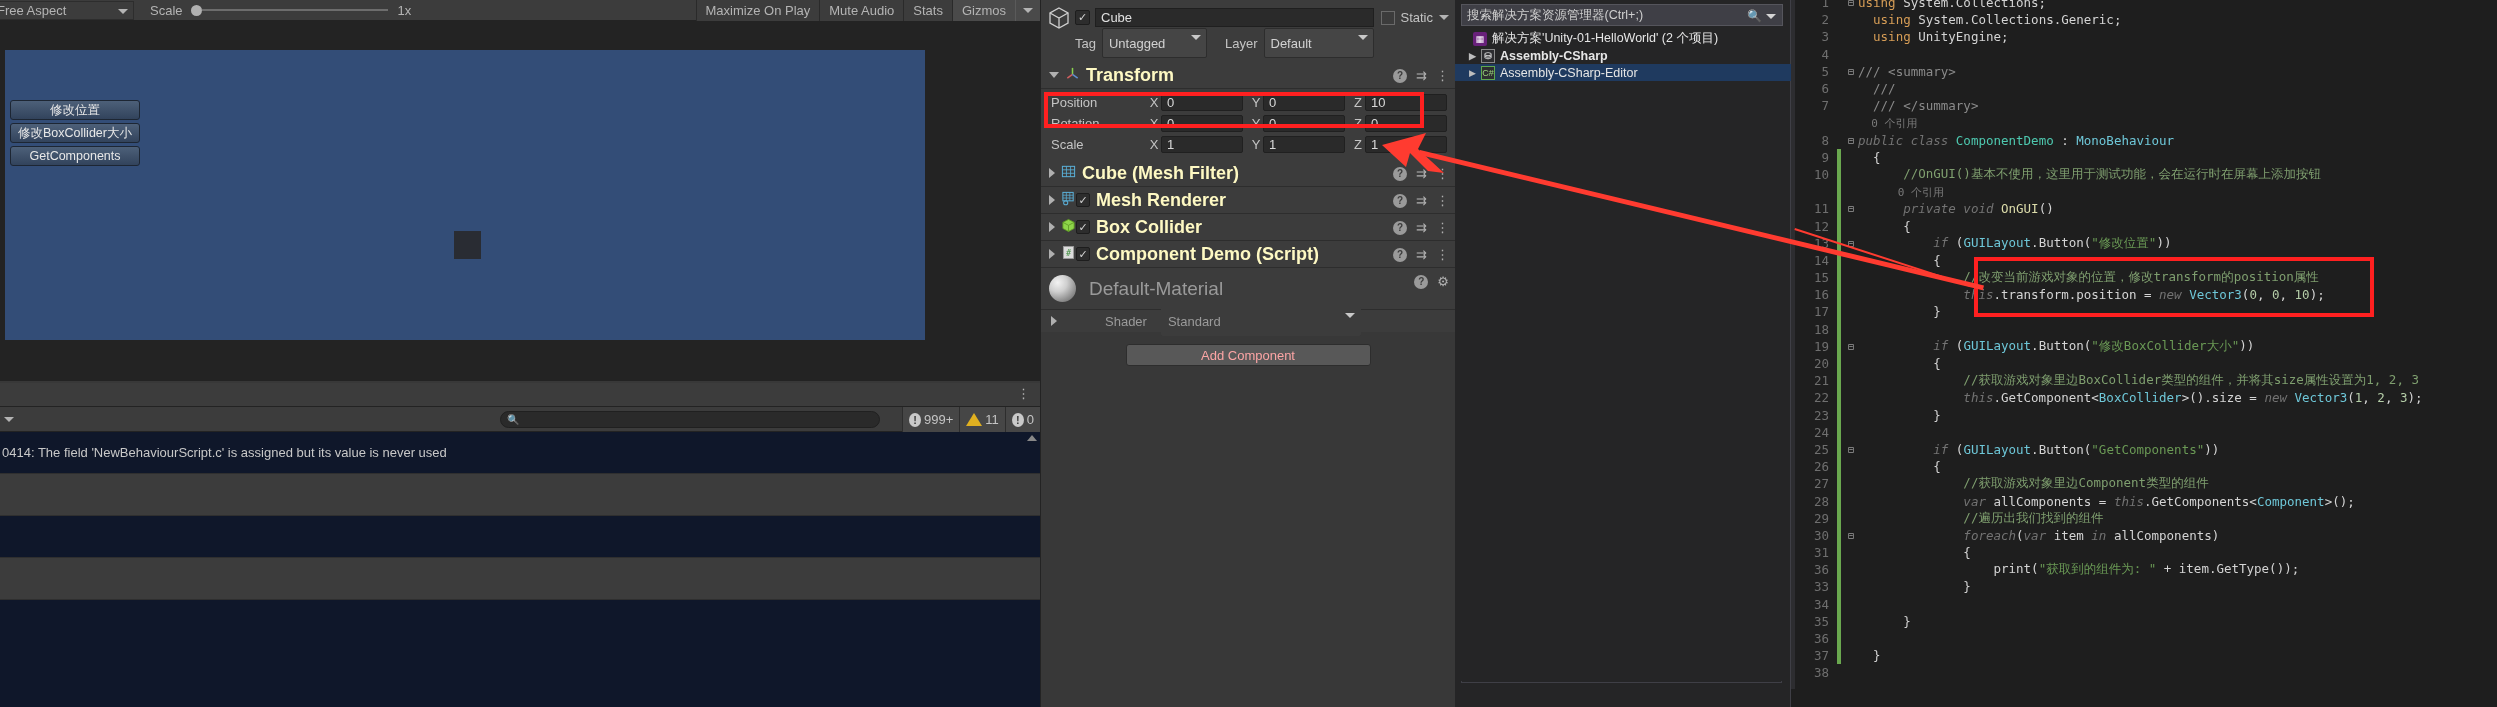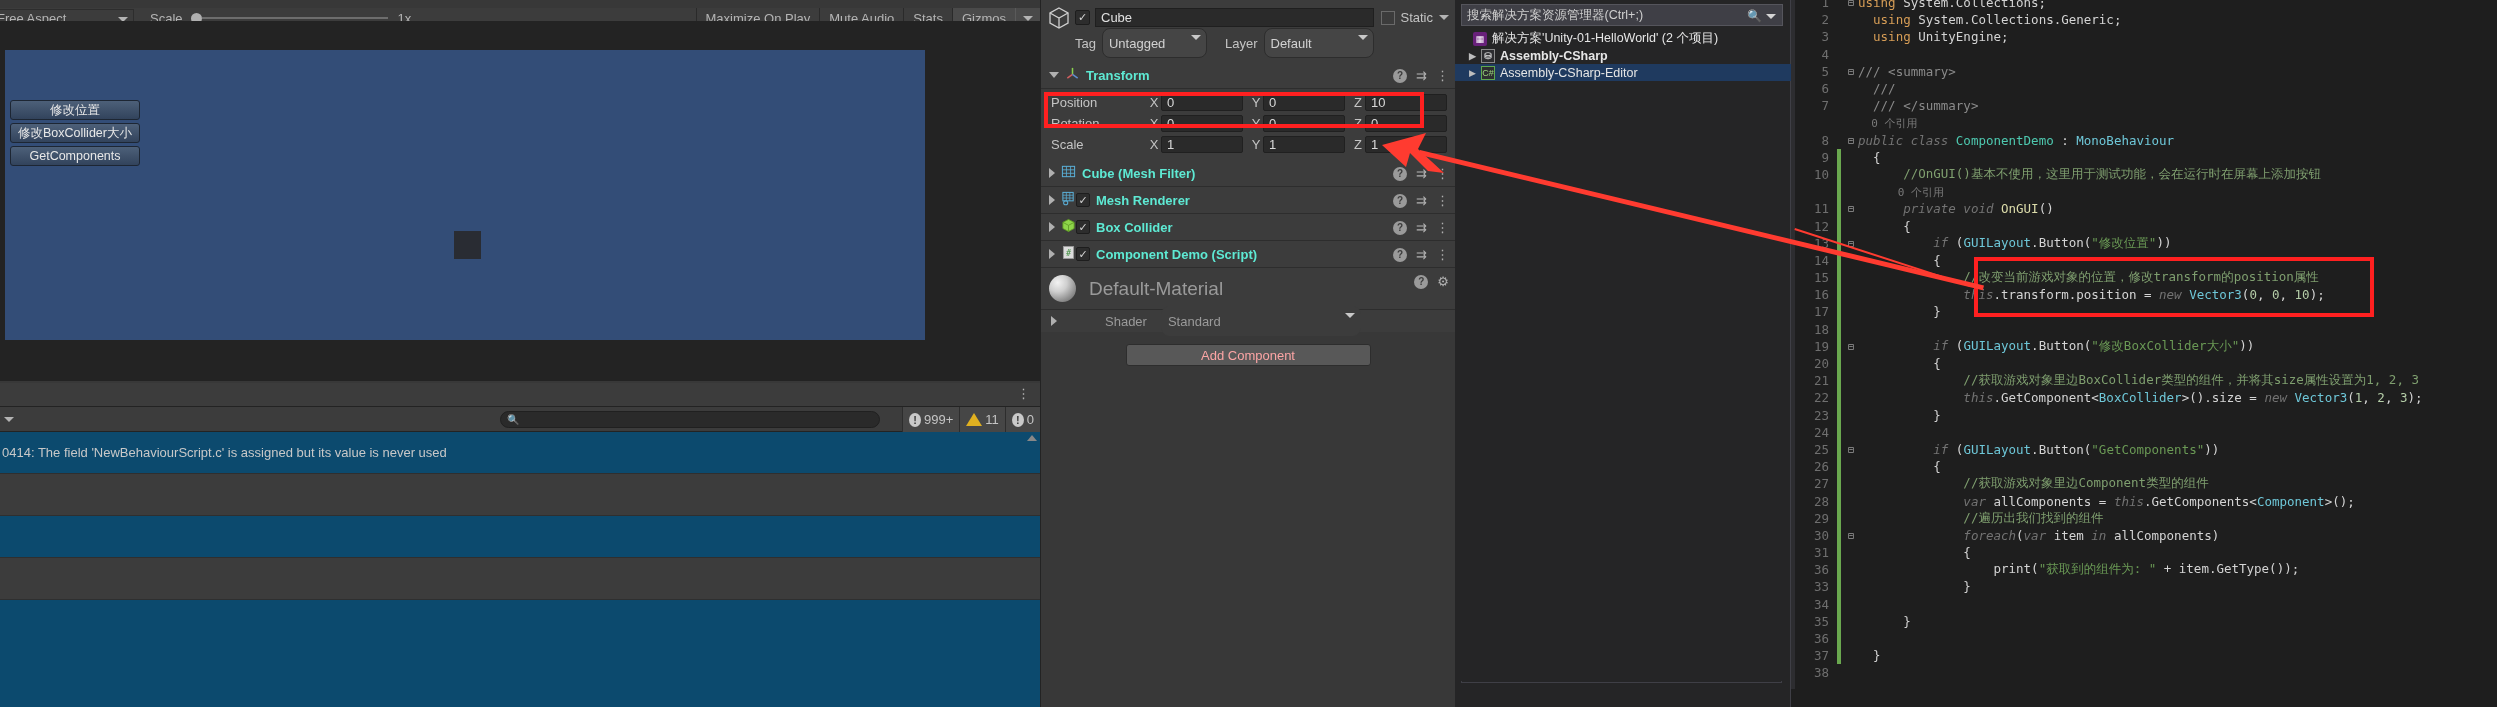--- a/index.html
+++ b/index.html
@@ -9,21 +9,21 @@
     font-family: "Liberation Sans", sans-serif;
     overflow: hidden;
   }
   #root { position: relative; width: 2497px; height: 707px; }
 
   
   .unity { position:absolute; left:0; top:0; width:1455px; height:707px; background:#383838; }
 
   
   .game-toolbar {
-    position:absolute; left:0; top:8px; width:1040px; height:21px;
+    position:absolute; left:0; top:0; width:1040px; height:21px;
     background:#3c3c3c; display:flex; align-items:center;
     border-bottom:1px solid #232323;
   }
   .aspect-dd {
     width:142px; height:19px; background:#3c3c3c; color:#b4b4b4; font-size:13px;
     display:flex; align-items:center; padding-left:4px; position:relative;
     border:1px solid #2d2d2d; margin-left:-8px;
   }
   .aspect-dd .caret { position:absolute; right:5px; top:7px; }
   .caret {
@@ -76,21 +76,21 @@
     position:absolute; left:500px; top:4px; width:380px; height:17px;
     background:#2a2a2a; border:1px solid #202020; border-radius:9px;
     display:flex; align-items:center; padding-left:6px;
   }
   .console-search .mag { font-size:10px; color:#8a8a8a; }
   .counters { position:absolute; right:0; top:0; height:25px; display:flex; align-items:center; }
   .counter { display:flex;align-items:center; height:25px; padding:0 6px; background:#464646; border-left:1px solid #2d2d2d;}
   .counter .num { color:#c4c4c4; font-size:13px; margin-left:3px; }
   .badge-err { width:12px;height:14px;border-radius:6px/7px;background:#c9c9c9;color:#3c3c3c;font-size:11px;font-weight:bold;display:flex;align-items:center;justify-content:center; }
   .badge-warn { width:0;height:0;border-left:8px solid transparent;border-right:8px solid transparent;border-bottom:13px solid #e0b020; }
-  .console-list { position:absolute; left:0; top:49px; width:100%; bottom:0; background:#0c4a6e; }
+  .console-list { position:absolute; left:0; top:49px; width:100%; bottom:0; background:#0f172a; }
   .console-row {
     height:42px; border-bottom:1px solid #2f2f2f; display:flex; align-items:center;
     color:#c8c8c8; font-size:13px; padding-left:2px;
   }
   .console-row.alt { background:#3c3c3c; }
   .console-scroll-up { position:absolute; right:3px; top:3px; width:0;height:0;
     border-left:5px solid transparent;border-right:5px solid transparent;border-bottom:6px solid #888; }
 
   
   .inspector { position:absolute; left:1040px; top:0; width:415px; height:707px; background:#383838; border-left:1px solid #232323;}
@@ -103,38 +103,38 @@
   }
   .name-field {
     flex:1; height:19px; margin-left:5px; background:#2a2a2a; border:1px solid #1f1f1f;
     color:#e0e0e0; font-size:13px; display:flex;align-items:center;padding-left:5px;
   }
   .static-chk { width:14px;height:14px;background:#3c3c3c;border:1px solid #6a6a6a;margin-left:7px; }
   .static-lbl { color:#c4c4c4;font-size:13px;margin-left:5px; }
   .insp-row2 { display:flex; align-items:center; height:24px; padding:0 6px; }
   .lbl { color:#c4c4c4; font-size:13px; }
   .dd {
-    height:30px; background:#454545; border:1px solid #2d2d2d; border-radius:8px;
+    height:30px; background:#454545; border:1px solid #2d2d2d; border-radius:2px;
     color:#d2d2d2; font-size:13px; display:flex; align-items:center;
     padding-left:6px; position:relative; margin-left:6px;
   }
   .dd .caret { position:absolute; right:5px; top:6px; border-top-color:#c8c8c8; }
 
   
   .comp-hdr {
     height:27px; background:#3c3c3c; border-bottom:1px solid #2d2d2d;
     display:flex; align-items:center; position:relative;
   }
   .foldout { width:0;height:0;margin:0 6px 0 8px;
     border-left:5px solid transparent;border-right:5px solid transparent;border-top:6px solid #b0b0b0;}
   .foldout.closed {
     border-top:5px solid transparent;border-bottom:5px solid transparent;
     border-left:6px solid #b0b0b0;border-right:0;
   }
-  .comp-title { color:#5eead4; font-size:13px; font-weight:bold; margin-left:6px; }
+  .comp-title { color:#fef9c3; font-size:18px; font-weight:bold; margin-left:6px; }
   .comp-icons { position:absolute; right:6px; top:6px; display:flex; align-items:center; gap:9px; }
   .help-i { width:14px;height:14px;border-radius:50%;background:#9a9a9a;color:#3c3c3c;
     font-size:10px;font-weight:bold;display:flex;align-items:center;justify-content:center; }
   .preset-i { color:#b0b0b0; font-size:13px; }
   .menu-i { color:#b0b0b0; font-size:13px; line-height:9px; }
 
   
   .transform-body { background:#3c3c3c; padding:3px 0 5px 0; }
   .vrow { display:flex; align-items:center; height:21px; padding:0 8px 0 10px; }
   .vrow .name { color:#c4c4c4; font-size:13px; width:96px; }

